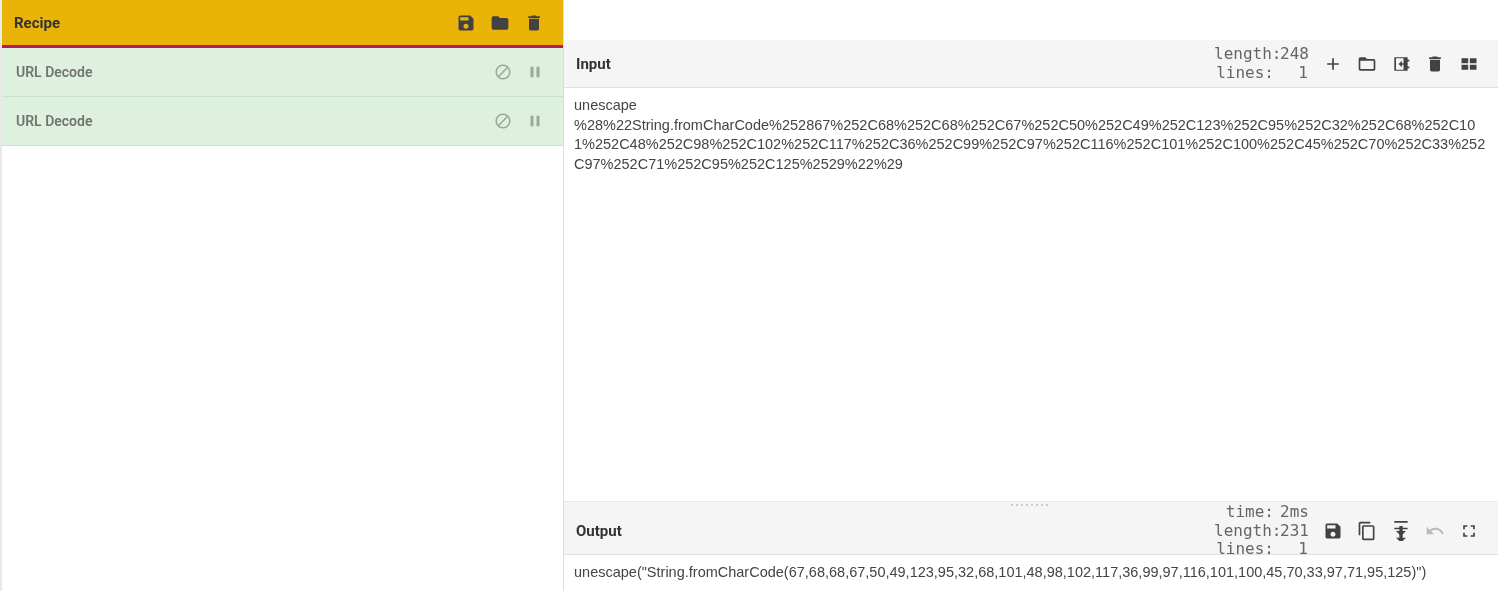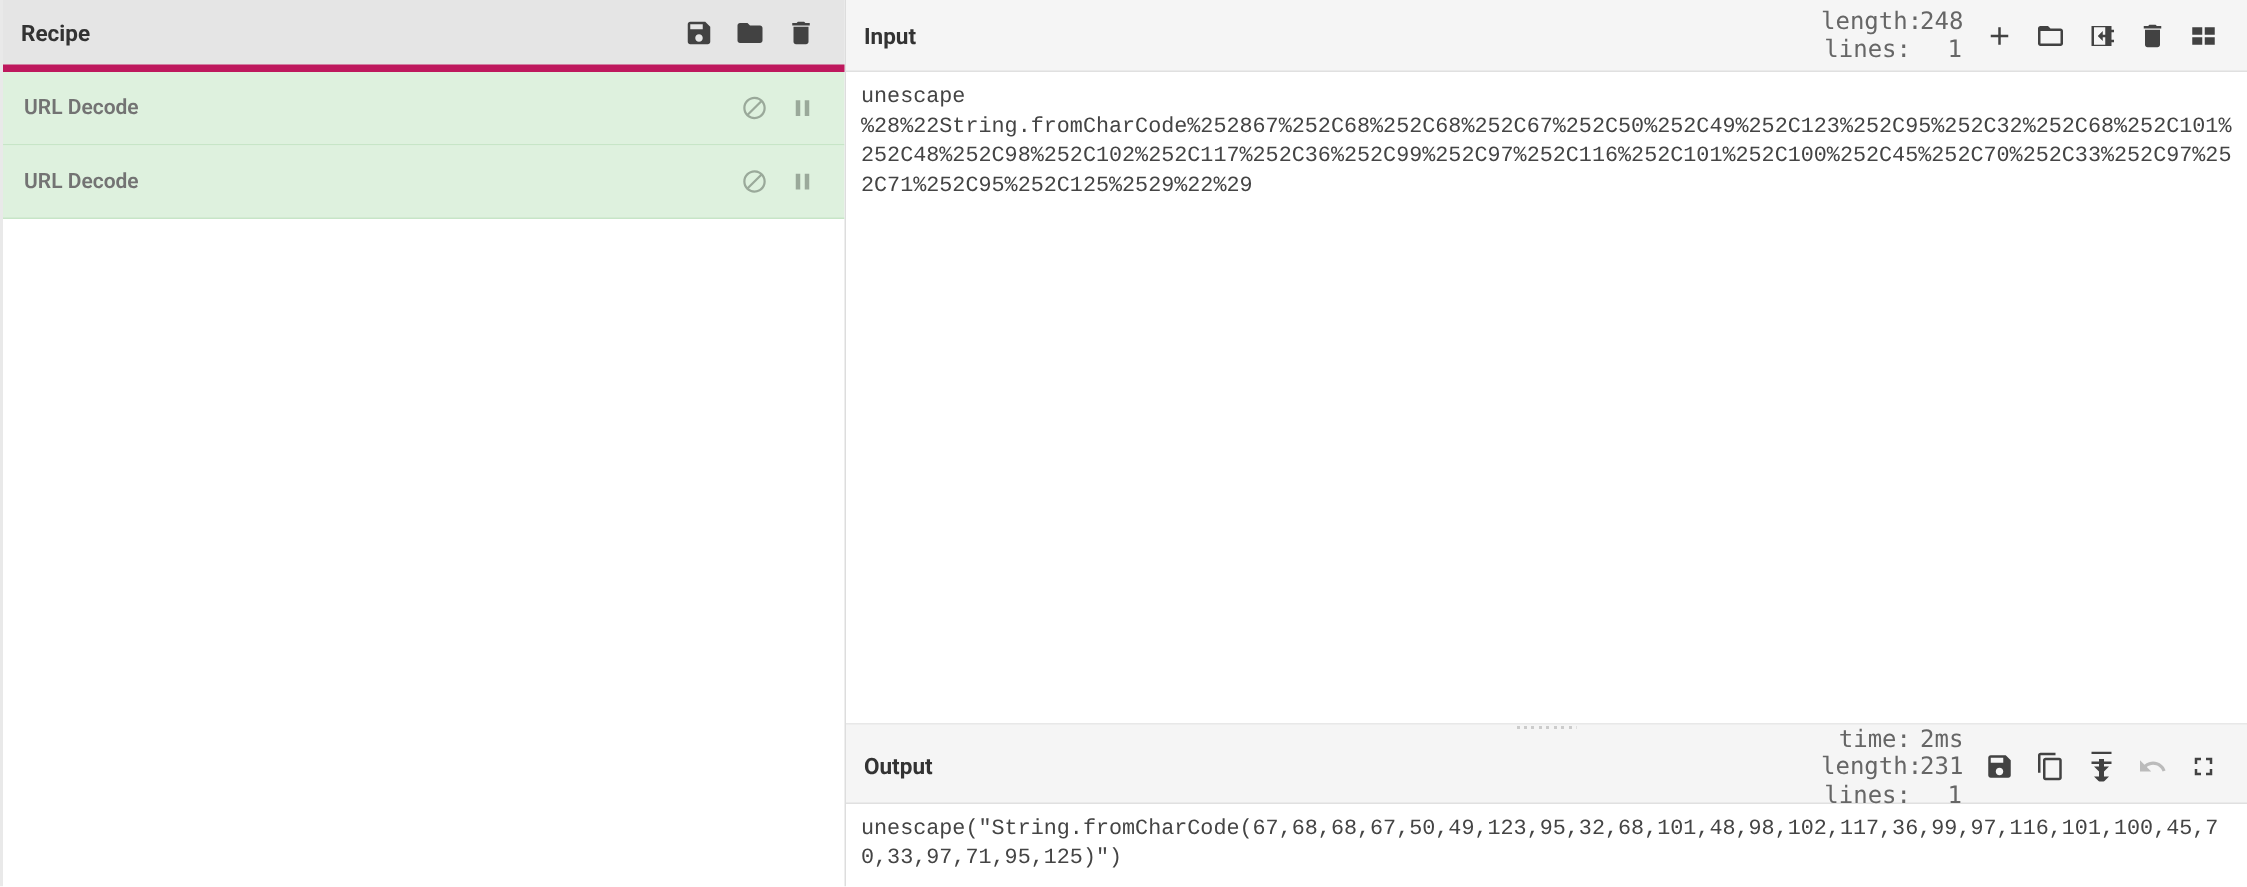--- a/index.html
+++ b/index.html
@@ -3,39 +3,39 @@
 <meta charset="utf-8">
 <style>
   * { box-sizing: border-box; margin: 0; padding: 0; }
   html, body { height: 100%; font-family: -apple-system, BlinkMacSystemFont, "Segoe UI", Roboto, Helvetica, Arial, sans-serif; font-size: 14px; color: #333; }
   body { display: flex; width: 1498px; height: 591px; overflow: hidden; background: #fff; }
 
   .left-gutter { width: 2px; background: #e9e9e9; flex: 0 0 2px; }
 
   
   .recipe-panel { flex: 0 0 562px; display: flex; flex-direction: column; border-right: 1px solid #ddd; }
-  .panel-header { height: 48px; background: #e5e5e5; border-bottom: 5px solid #be185d; display: flex; align-items: center; padding: 0 12px; }
+  .panel-header { height: 48px; background: #eab308; border-bottom: 3px solid #be185d; display: flex; align-items: center; padding: 0 12px; }
   .panel-title { font-weight: 700; font-size: 15px; color: #333; }
   .header-spacer { flex: 1; }
   .icon-btn { width: 34px; height: 34px; display: inline-flex; align-items: center; justify-content: center; cursor: pointer; color: #424242; border-radius: 3px; }
   .icon-btn svg { width: 20px; height: 20px; fill: currentColor; }
 
   .op-list { flex: 1; overflow: auto; }
   .op-item { height: 49px; background: #def1de; border-bottom: 1px solid #c7e5c7; display: flex; align-items: center; padding: 0 14px; }
   .op-name { color: #737373; font-weight: 600; font-size: 14px; flex: 1; }
   .op-ctrl { color: #9aa99a; width: 28px; height: 28px; display: inline-flex; align-items: center; justify-content: center; cursor: pointer; margin-left: 4px; }
   .op-ctrl svg { width: 18px; height: 18px; fill: currentColor; }
 
   
-  .right-col { flex: 1; display: flex; flex-direction: column; min-width: 0; }
+  .right-col { flex: 1; display: flex; flex-direction: column; min-width: 0; margin-top: 40px; }
   .io-panel { display: flex; flex-direction: column; min-width: 0; }
   .input-panel { flex: 1 1 auto; }
   .output-panel { flex: 0 0 auto; }
   .io-header { height: 48px; background: #f5f5f5; border-bottom: 1px solid #e0e0e0; display: flex; align-items: center; padding: 0 12px; }
-  .io-body { padding: 8px 10px; font-family: Liberation Mono, monospace; font-size: 14.5px; line-height: 1.35; color: #444; overflow-wrap: break-word; word-break: break-all; white-space: pre-wrap; }
+  .io-body { padding: 8px 10px; font-family: Liberation Sans, sans-serif; font-size: 14.5px; line-height: 1.35; color: #444; overflow-wrap: break-word; word-break: break-all; white-space: pre-wrap; }
   .input-body { flex: 1; overflow: auto; }
   .output-body { }
 
   .stats-block { font-family: "Consolas", "Menlo", monospace; font-size: 16px; color: #666; line-height: 1.15; margin-right: 8px; }
   .stats-row { display: flex; }
   .stats-label { width: 60px; text-align: right; }
   .stats-val { width: 34px; text-align: right; padding-left: 6px; }
 
   .drag-handle { height: 6px; background: #f5f5f5; display:flex; align-items:center; justify-content:center; cursor: row-resize; border-top:1px solid #e8e8e8;}
   .drag-handle .dots { width: 40px; height: 2px; background: repeating-linear-gradient(90deg,#ccc 0 2px,transparent 2px 5px); }

